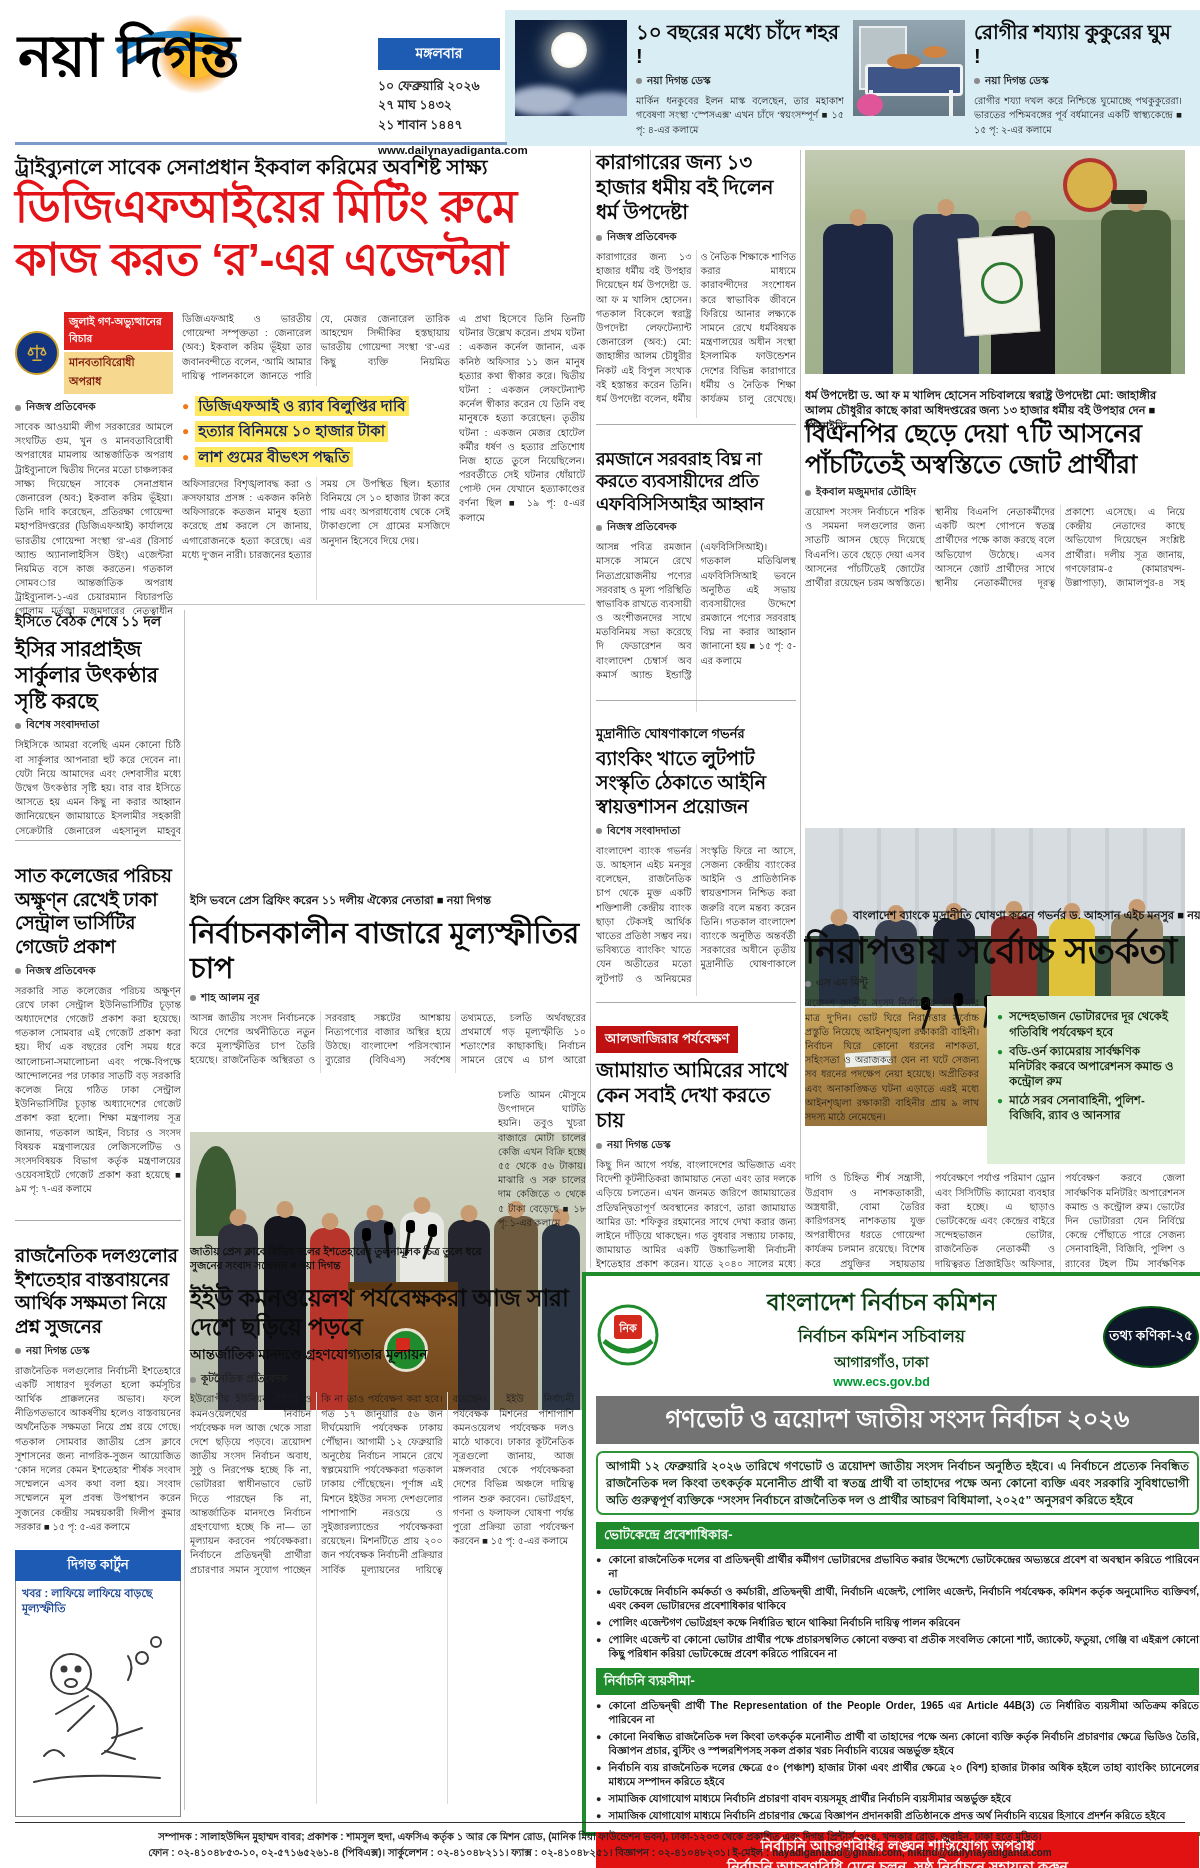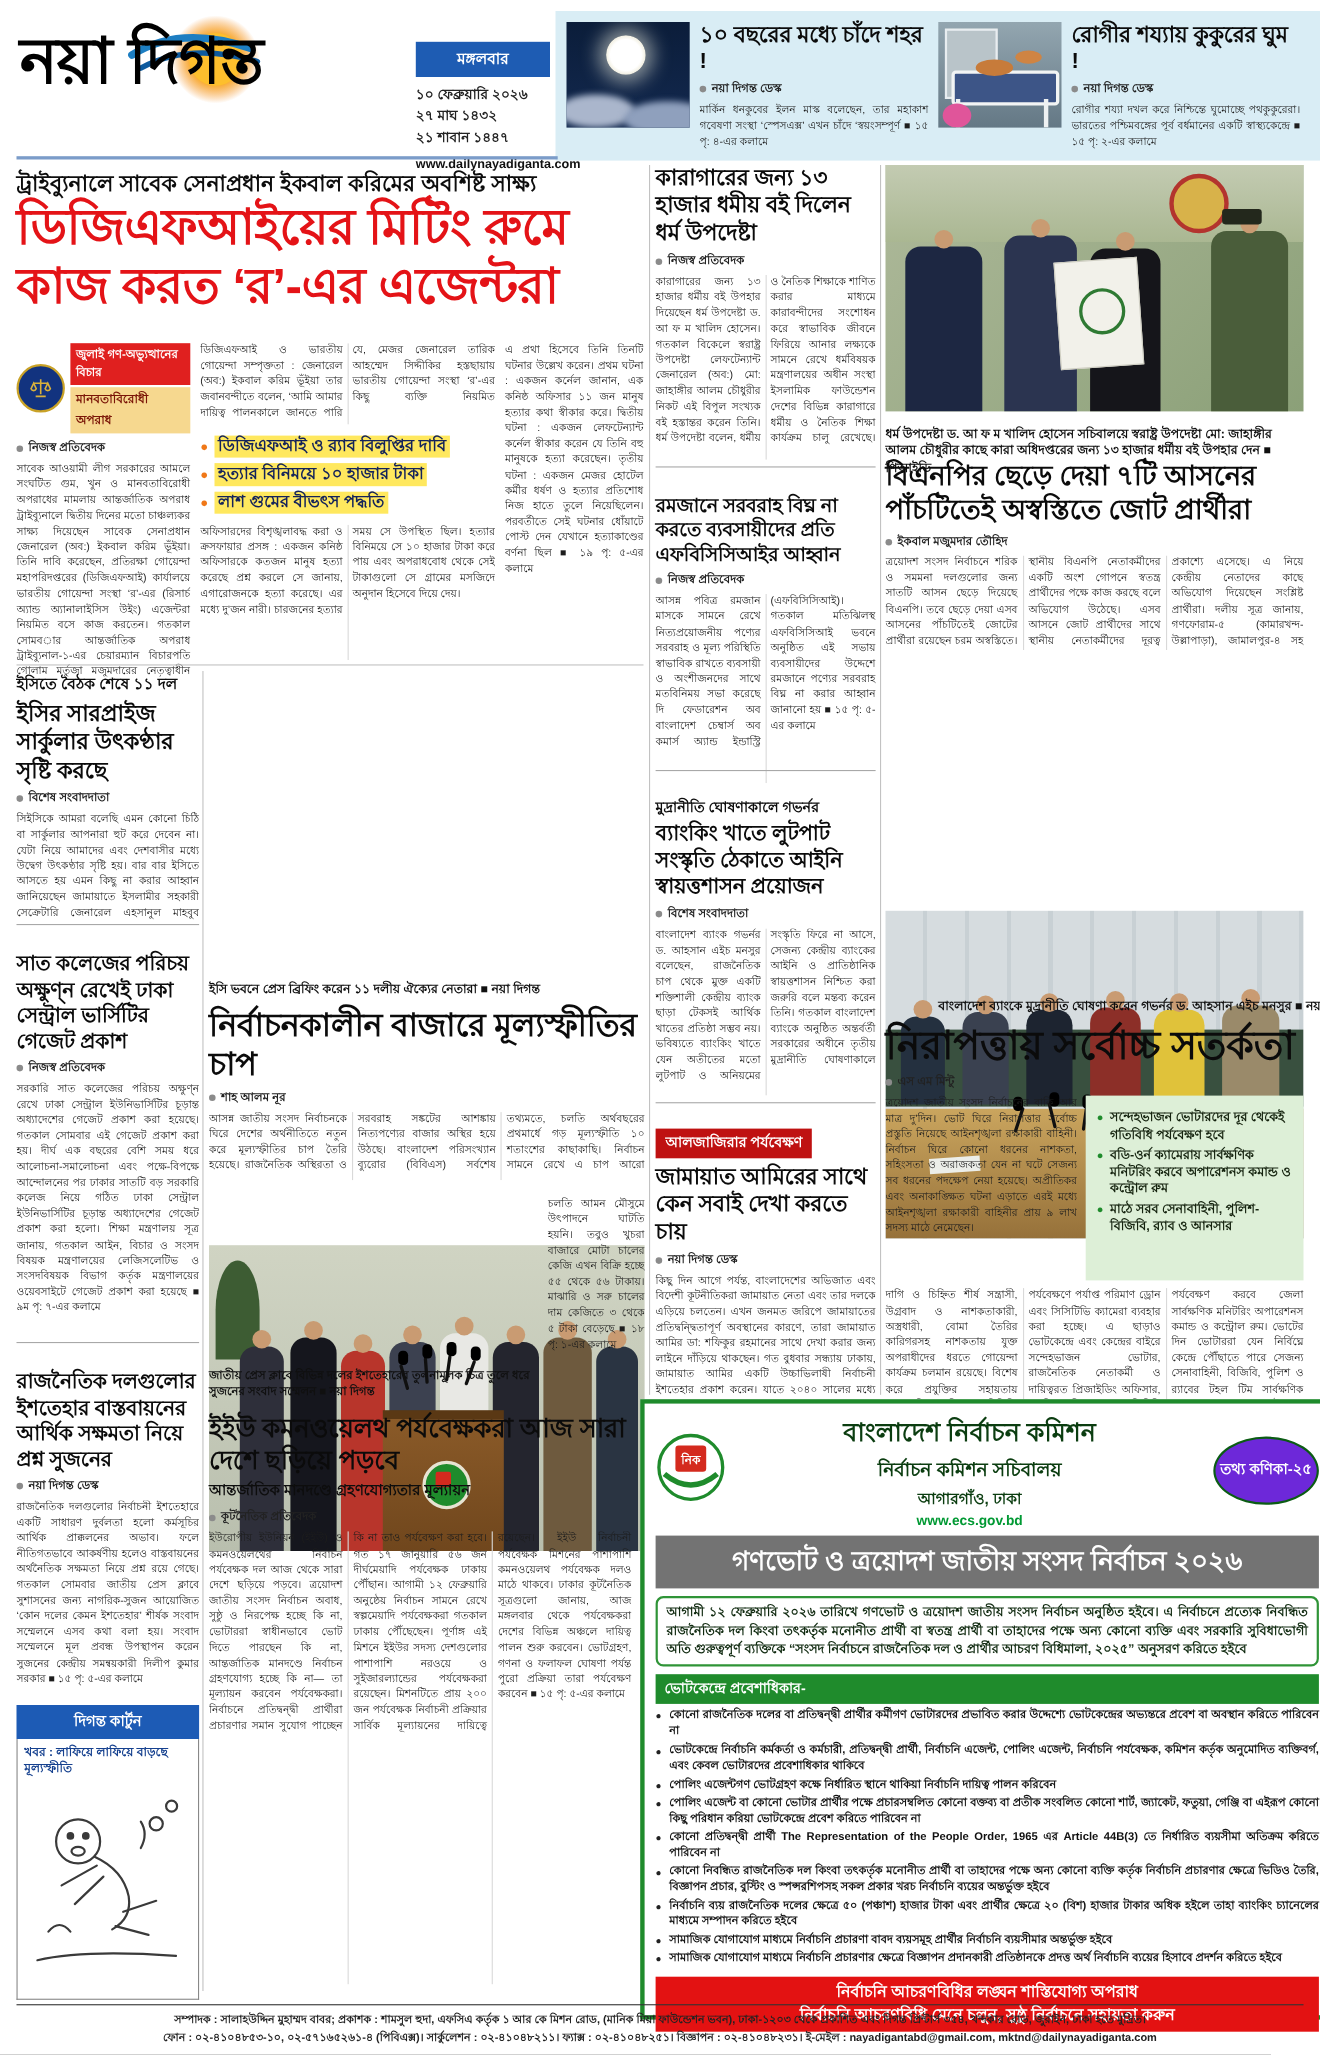--- a/index.html
+++ b/index.html
@@ -46,21 +46,21 @@
   .greenlist li::before{content:"●";color:#1f8b2c;font-size:10px;margin-top:1px;}
 
   
   #ecbox{border:4px solid #1f8b2c;background:#fff;padding:8px 10px;}
   .ecb-head{display:flex;align-items:center;gap:10px;}
   .ecb-titles{flex:1;text-align:center;color:#0b3d10;}
   .ecb-t1{font-size:23px;font-weight:800;}
   .ecb-t2{font-size:17px;font-weight:800;}
   .ecb-t3{font-size:14px;font-weight:700;}
   .ecb-t4{font-size:12.5px;font-weight:800;color:#093;}
-  .ecb-badge{flex:0 0 auto;width:92px;height:58px;background:#6d28d9;border:2px solid #0b5c14;border-radius:50%;
+  .ecb-badge{flex:0 0 auto;width:92px;height:58px;background:#0f172a;border:2px solid #0b5c14;border-radius:50%;
              color:#fff;font-weight:800;font-size:13.5px;display:flex;align-items:center;justify-content:center;text-align:center;line-height:1.25;}
   .ecb-band{background:#737373;color:#fff;font-size:24px;font-weight:800;text-align:center;padding:4px 0;margin:7px 0;}
   .ecb-intro{border:2px solid #2f9437;border-radius:7px;padding:5px 8px;font-size:11.6px;font-weight:700;line-height:1.45;text-align:justify;color:#102a10;}
   .ecb-strip{background:#1f8b2c;color:#fff;font-weight:800;font-size:13px;padding:3px 8px;margin:7px 0 4px 0;}
   .ecb-list li{list-style:none;display:flex;gap:7px;font-size:10.2px;line-height:1.38;font-weight:600;color:#111;margin:3px 0;text-align:justify;}
   .ecb-list li::before{content:"●";font-size:9px;color:#222;margin-top:1px;}
   .ecb-red{background:#e31212;color:#fff;text-align:center;font-weight:800;padding:4px 0;margin-top:8px;}
   .ecb-red div{font-size:14.5px;line-height:1.45;}
 
   
@@ -418,20 +418,21 @@
     </div>
     <div class="ecb-band">গণভোট ও ত্রয়োদশ জাতীয় সংসদ নির্বাচন ২০২৬</div>
     <p class="ecb-intro">আগামী ১২ ফেব্রুয়ারি ২০২৬ তারিখে গণভোট ও ত্রয়োদশ জাতীয় সংসদ নির্বাচন অনুষ্ঠিত হইবে। এ নির্বাচনে প্রত্যেক নিবন্ধিত রাজনৈতিক দল কিংবা তৎকর্তৃক মনোনীত প্রার্থী বা স্বতন্ত্র প্রার্থী বা তাহাদের পক্ষে অন্য কোনো ব্যক্তি এবং সরকারি সুবিধাভোগী অতি গুরুত্বপূর্ণ ব্যক্তিকে “সংসদ নির্বাচনে রাজনৈতিক দল ও প্রার্থীর আচরণ বিধিমালা, ২০২৫” অনুসরণ করিতে হইবে</p>
     <div class="ecb-strip">ভোটকেন্দ্রে প্রবেশাধিকার-</div>
     <ul class="ecb-list">
       <li>কোনো রাজনৈতিক দলের বা প্রতিদ্বন্দ্বী প্রার্থীর কর্মীগণ ভোটারদের প্রভাবিত করার উদ্দেশ্যে ভোটকেন্দ্রের অভ্যন্তরে প্রবেশ বা অবস্থান করিতে পারিবেন না</li>
       <li>ভোটকেন্দ্রে নির্বাচনি কর্মকর্তা ও কর্মচারী, প্রতিদ্বন্দ্বী প্রার্থী, নির্বাচনি এজেন্ট, পোলিং এজেন্ট, নির্বাচনি পর্যবেক্ষক, কমিশন কর্তৃক অনুমোদিত ব্যক্তিবর্গ, এবং কেবল ভোটারদের প্রবেশাধিকার থাকিবে</li>
       <li>পোলিং এজেন্টগণ ভোটগ্রহণ কক্ষে নির্ধারিত স্থানে থাকিয়া নির্বাচনি দায়িত্ব পালন করিবেন</li>
       <li>পোলিং এজেন্ট বা কোনো ভোটার প্রার্থীর পক্ষে প্রচারসম্বলিত কোনো বক্তব্য বা প্রতীক সংবলিত কোনো শার্ট, জ্যাকেট, ফতুয়া, গেঞ্জি বা এইরূপ কোনো কিছু পরিধান করিয়া ভোটকেন্দ্রে প্রবেশ করিতে পারিবেন না</li>
     </ul>
+    <div class="ecb-strip">নির্বাচনি ব্যয়সীমা-</div>
     <ul class="ecb-list">
       <li>কোনো প্রতিদ্বন্দ্বী প্রার্থী The Representation of the People Order, 1965 এর Article 44B(3) তে নির্ধারিত ব্যয়সীমা অতিক্রম করিতে পারিবেন না</li>
       <li>কোনো নিবন্ধিত রাজনৈতিক দল কিংবা তৎকর্তৃক মনোনীত প্রার্থী বা তাহাদের পক্ষে অন্য কোনো ব্যক্তি কর্তৃক নির্বাচনি প্রচারণার ক্ষেত্রে ভিডিও তৈরি, বিজ্ঞাপন প্রচার, বুস্টিং ও স্পন্সরশিপসহ সকল প্রকার খরচ নির্বাচনি ব্যয়ের অন্তর্ভুক্ত হইবে</li>
       <li>নির্বাচনি ব্যয় রাজনৈতিক দলের ক্ষেত্রে ৫০ (পঞ্চাশ) হাজার টাকা এবং প্রার্থীর ক্ষেত্রে ২০ (বিশ) হাজার টাকার অধিক হইলে তাহা ব্যাংকিং চ্যানেলের মাধ্যমে সম্পাদন করিতে হইবে</li>
       <li>সামাজিক যোগাযোগ মাধ্যমে নির্বাচনি প্রচারণা বাবদ ব্যয়সমূহ প্রার্থীর নির্বাচনি ব্যয়সীমার অন্তর্ভুক্ত হইবে</li>
       <li>সামাজিক যোগাযোগ মাধ্যমে নির্বাচনি প্রচারণার ক্ষেত্রে বিজ্ঞাপন প্রদানকারী প্রতিষ্ঠানকে প্রদত্ত অর্থ নির্বাচনি ব্যয়ের হিসাবে প্রদর্শন করিতে হইবে</li>
     </ul>
     <div class="ecb-red">
       <div>নির্বাচনি আচরণবিধির লঙ্ঘন শাস্তিযোগ্য অপরাধ</div>
       <div>নির্বাচনি আচরণবিধি মেনে চলুন, সুষ্ঠু নির্বাচনে সহায়তা করুন</div>

